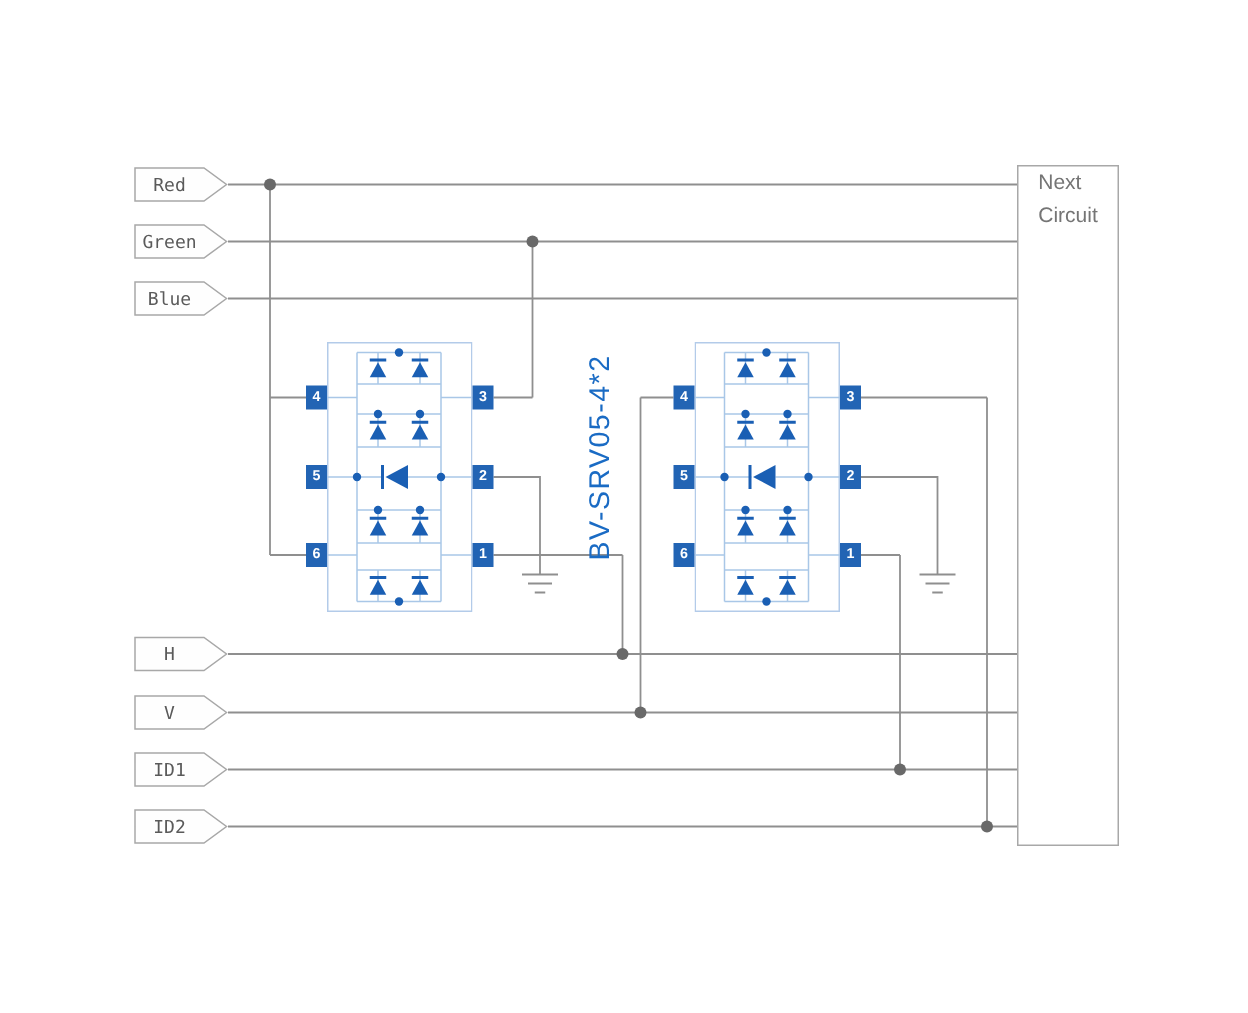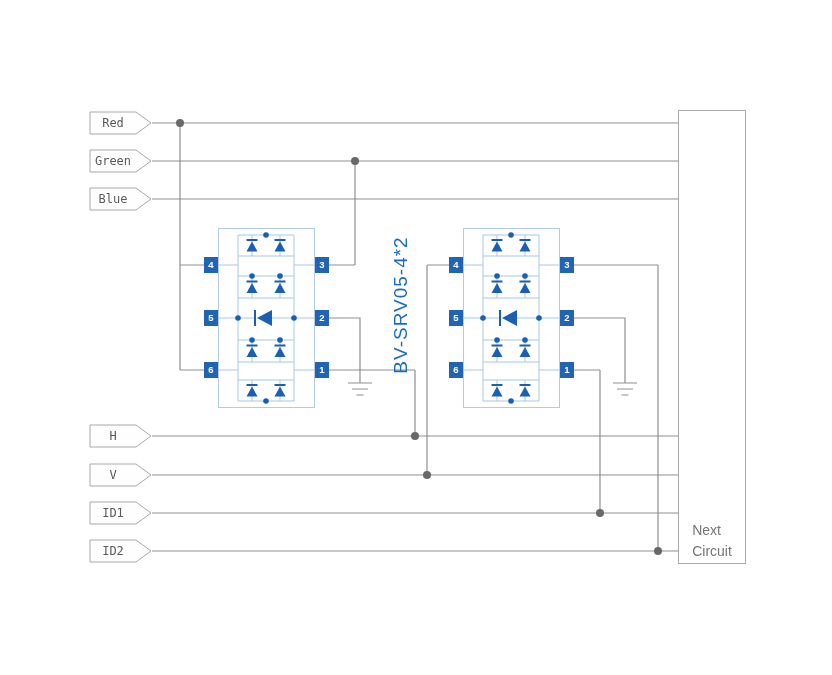--- a/index.html
+++ b/index.html
@@ -25,21 +25,21 @@
   .pin.row1 { top:29px; } .pin.row2 { top:82px; } .pin.row3 { top:134px; }
   .part-label {
     position:absolute; left:301px; top:290px; width:200px; height:30px;
     line-height:30px; text-align:center; transform:rotate(-90deg);
     color:#1a6bc4; font-size:19px; letter-spacing:1px;
     font-family:"Liberation Sans", sans-serif;
   }
   .next-box {
     position:absolute; left:678px; top:110px; width:66px; height:452px;
     border:1px solid #a8a8a8; background:#ffffff;
-    display:flex; align-items:flex-end; justify-content:center;
+    display:flex; align-items:flex-start; justify-content:center;
   }
   .next-box .txt {
     color:#757575; font-size:14px; line-height:1.55; white-space:pre-line;
   }
 </style>
 </head>
 <body>
 
 <div class="stage">
 

